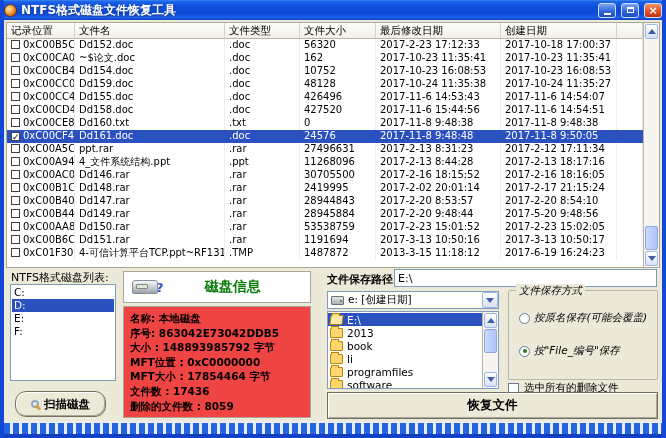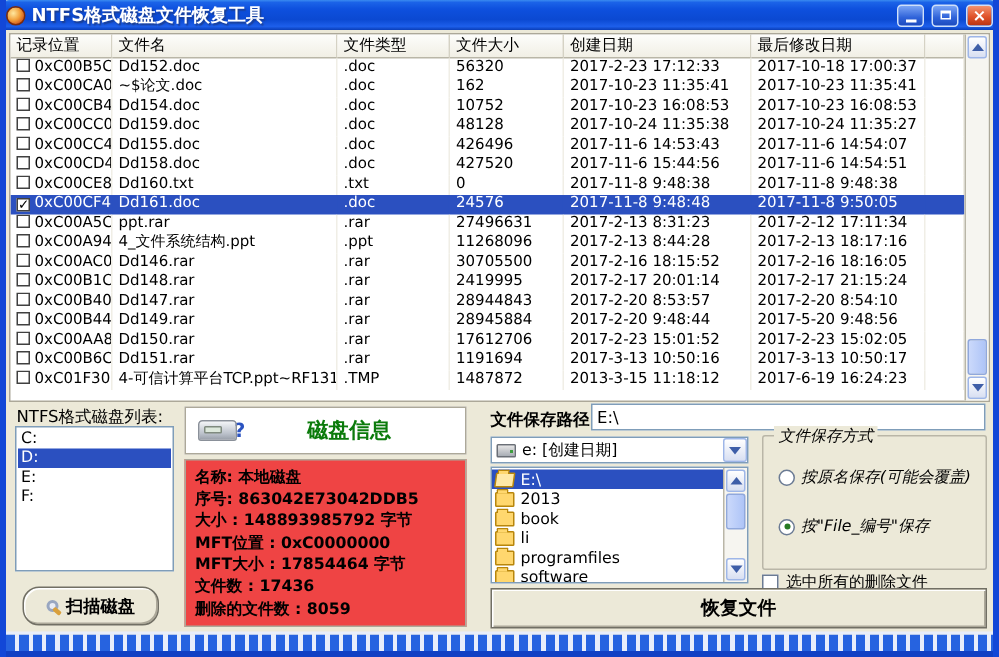--- a/index.html
+++ b/index.html
@@ -155,22 +155,22 @@
 
   <div class="client">
 
     <div class="filetable">
       <div class="tmain">
         <div class="thead">
           <div class="th">记录位置</div>
           <div class="th">文件名</div>
           <div class="th">文件类型</div>
           <div class="th">文件大小</div>
+          <div class="th">最后修改日期</div>
           <div class="th">创建日期</div>
-          <div class="th">最后修改日期</div>
           <div class="th"></div>
         </div>
         <div>
             <div class="trow">
               <div class="td"><span class="cbx"></span><span>0xC00B5C00</span></div>
               <div class="td">Dd152.doc</div>
               <div class="td">.doc</div>
               <div class="td">56320</div>
               <div class="td">2017-2-23 17:12:33</div>
               <div class="td">2017-10-18 17:00:37</div>
@@ -264,21 +264,21 @@
               <div class="td">30705500</div>
               <div class="td">2017-2-16 18:15:52</div>
               <div class="td">2017-2-16 18:16:05</div>
               <div class="td"></div>
             </div>
             <div class="trow">
               <div class="td"><span class="cbx"></span><span>0xC00B1C00</span></div>
               <div class="td">Dd148.rar</div>
               <div class="td">.rar</div>
               <div class="td">2419995</div>
-              <div class="td">2017-2-17 20:01:14</div>
+              <div class="td">2017-2-02 20:01:14</div>
               <div class="td">2017-2-17 21:15:24</div>
               <div class="td"></div>
             </div>
             <div class="trow">
               <div class="td"><span class="cbx"></span><span>0xC00B4000</span></div>
               <div class="td">Dd147.rar</div>
               <div class="td">.rar</div>
               <div class="td">28944843</div>
               <div class="td">2017-2-20 8:53:57</div>
               <div class="td">2017-2-20 8:54:10</div>
@@ -290,21 +290,21 @@
               <div class="td">.rar</div>
               <div class="td">28945884</div>
               <div class="td">2017-2-20 9:48:44</div>
               <div class="td">2017-5-20 9:48:56</div>
               <div class="td"></div>
             </div>
             <div class="trow">
               <div class="td"><span class="cbx"></span><span>0xC00AA800</span></div>
               <div class="td">Dd150.rar</div>
               <div class="td">.rar</div>
-              <div class="td">17612706</div>
+              <div class="td">53538759</div>
               <div class="td">2017-2-23 15:01:52</div>
               <div class="td">2017-2-23 15:02:05</div>
               <div class="td"></div>
             </div>
             <div class="trow">
               <div class="td"><span class="cbx"></span><span>0xC00B6C00</span></div>
               <div class="td">Dd151.rar</div>
               <div class="td">.rar</div>
               <div class="td">1191694</div>
               <div class="td">2017-3-13 10:50:16</div>

